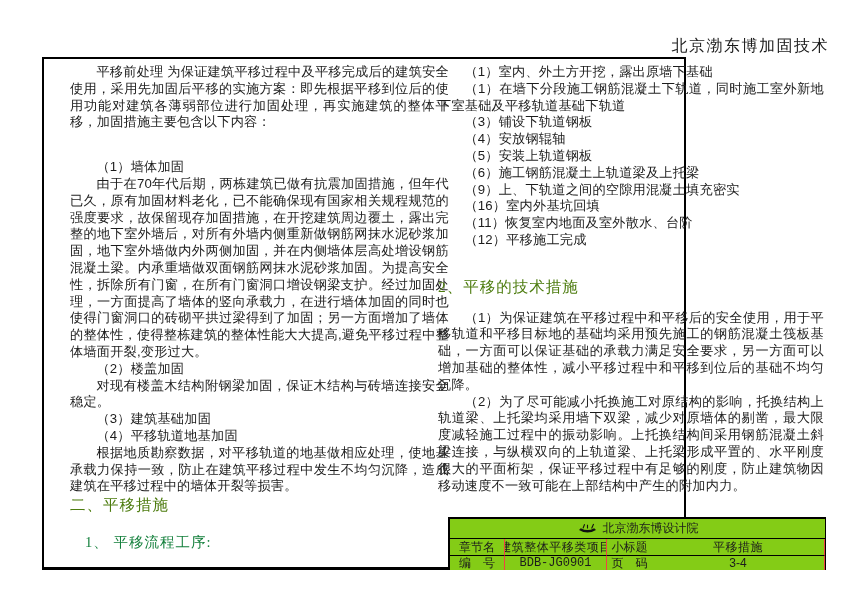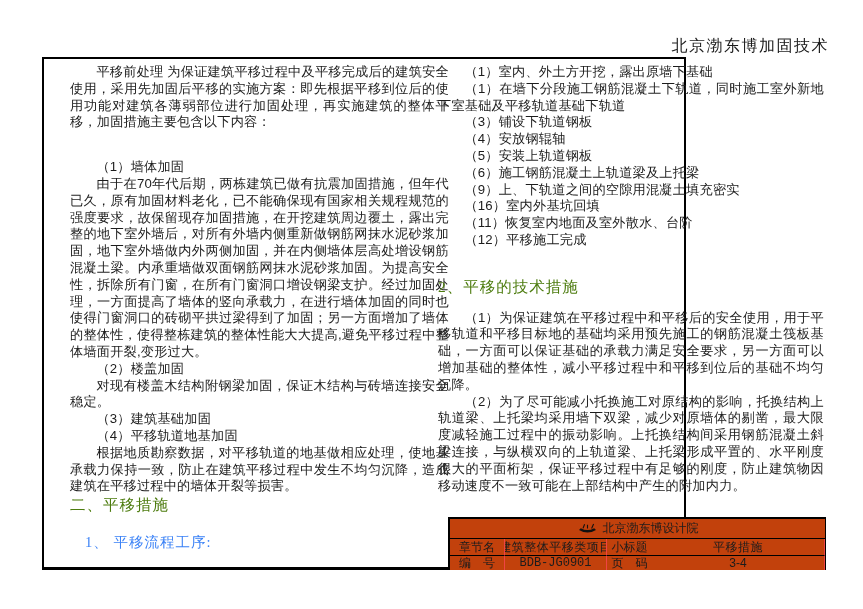--- a/index.html
+++ b/index.html
@@ -32,29 +32,29 @@
   p.cn { text-align: justify; text-indent: 2em; }
   p.head-line { text-indent: 2em; } .sp14 { height: 14px; } .sp20 { height: 20px; } .sp28 { height: 28px; }
 
   .sec-heading {
     font-family: "Liberation Serif", serif;
     font-weight: normal; font-size: 15.5px; color: #4d7c0f;
     letter-spacing: 1px; margin-top: 2px;
   }
   .sub-heading {
     font-family: "Liberation Serif", serif;
-    font-weight: normal; font-size: 14.5px; color: #3b82f6;
+    font-weight: normal; font-size: 14.5px; color: #15803d;
     letter-spacing: 1px; margin-left: 15px;
   }
 
   .title-block {
     position: absolute; left: 448px; top: 517px;
     width: 378px; height: 53px;
     border: 2px solid #000; border-right-width: 1px; border-bottom: none;
-    background: #c2410c;
+    background: #84cc16;
     display: grid;
     grid-template-columns: 55px 102px 45px 1fr;
     grid-template-rows: 20px 17px 1fr;
     font-size: 12px;
   }
   .tb-cell {
     border-right: 1px solid #ef4444; border-bottom: 1px solid #000;
     display: flex; align-items: center; justify-content: center;
     overflow: hidden; white-space: nowrap;
   }

